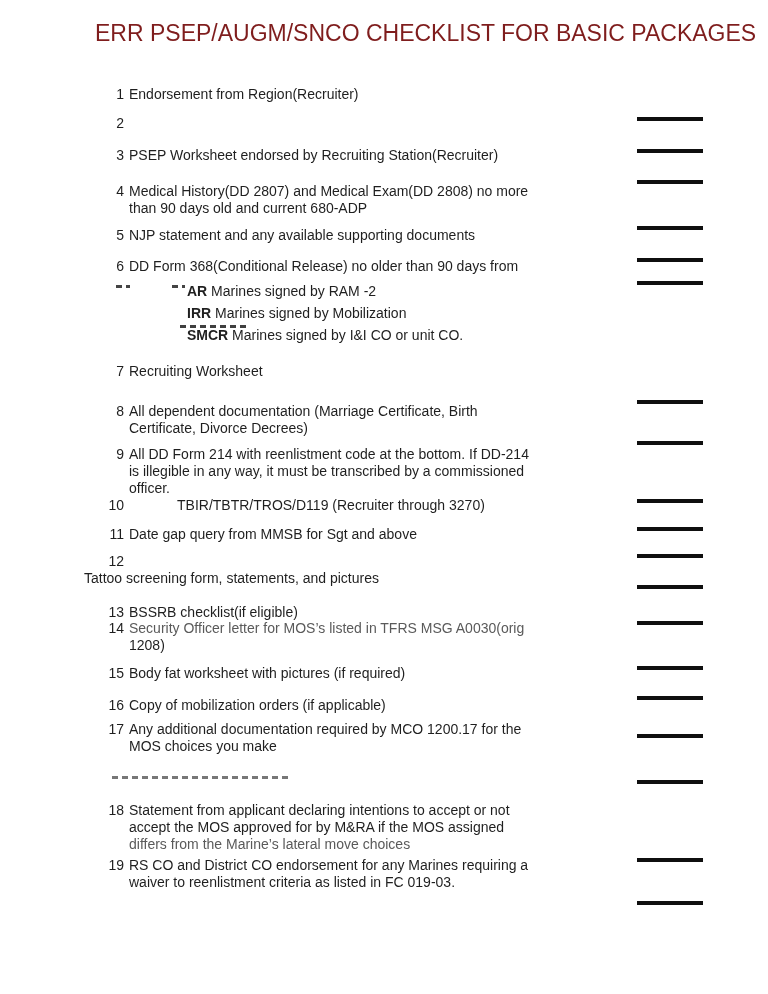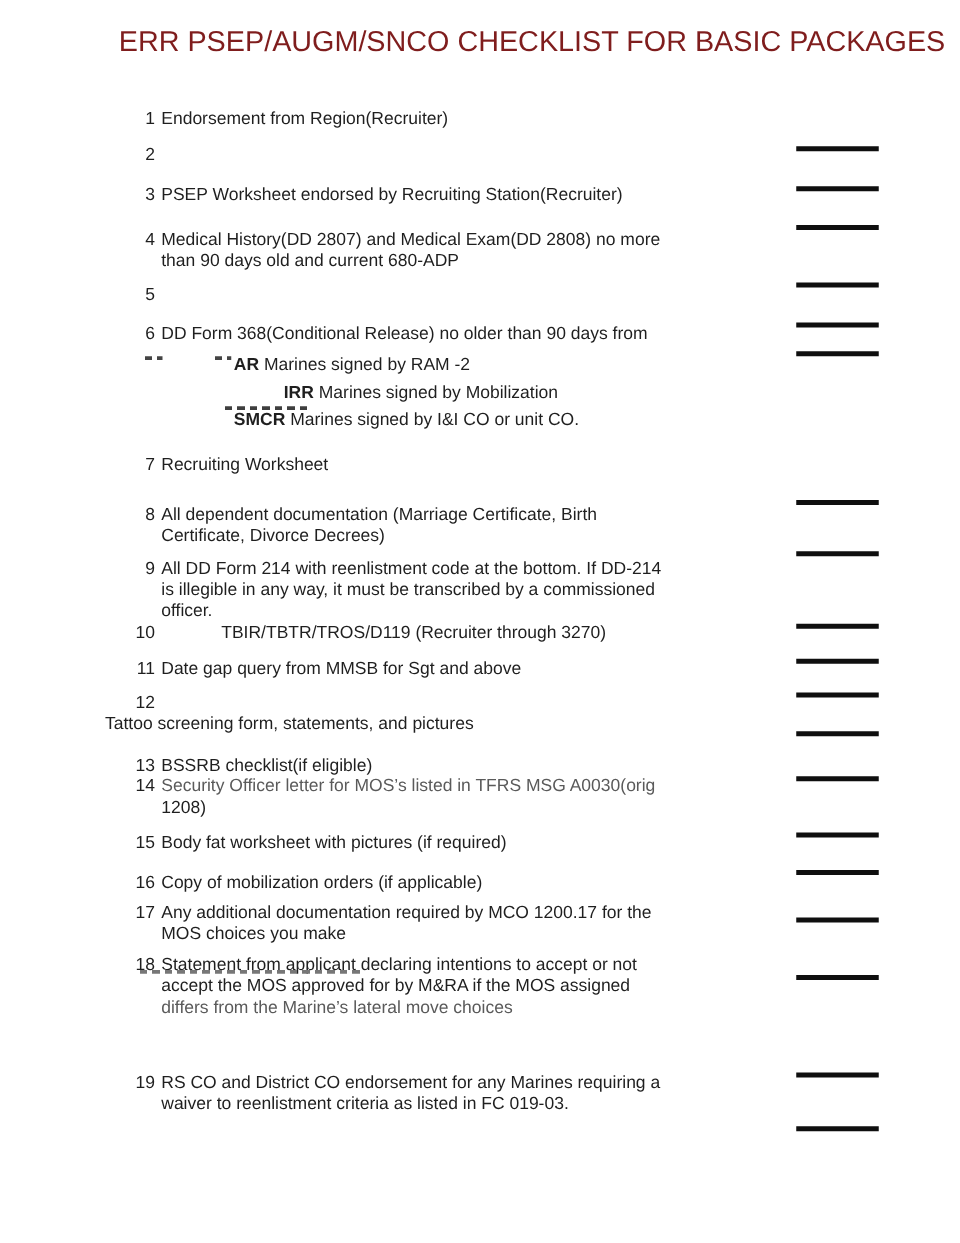--- a/index.html
+++ b/index.html
@@ -76,20 +76,21 @@
       <div class="item" style="top: 147px;">
         <span class="num">3</span>
         <div class="txt"><span>PSEP Worksheet endorsed by Recruiting Station(Recruiter)</span></div>
       </div>
       <div class="item" style="top: 183px;">
         <span class="num">4</span>
         <div class="txt"><span>Medical History(DD 2807) and Medical Exam(DD 2808) no more</span><br><span>than 90 days old and current 680-ADP</span></div>
       </div>
       <div class="item" style="top: 227px;">
         <span class="num">5</span>
+        <div class="txt"><span>NJP statement and any available supporting documents</span></div>
       </div>
       <div class="item" style="top: 258px;">
         <span class="num">6</span>
         <div class="txt"><span>DD Form 368(Conditional Release) no older than 90 days from</span></div>
       </div>
       <div class="item" style="top: 363px;">
         <span class="num">7</span>
         <div class="txt"><span>Recruiting Worksheet</span></div>
       </div>
       <div class="item" style="top: 403px;">
@@ -125,32 +126,32 @@
         <div class="txt"><span>Body fat worksheet with pictures (if required)</span></div>
       </div>
       <div class="item" style="top: 697px;">
         <span class="num">16</span>
         <div class="txt"><span>Copy of mobilization orders (if applicable)</span></div>
       </div>
       <div class="item" style="top: 721px;">
         <span class="num">17</span>
         <div class="txt"><span>Any additional documentation required by MCO 1200.17 for the</span><br><span>MOS choices you make</span></div>
       </div>
-      <div class="item" style="top: 763px;">
+      <div class="item" style="top: 802px;">
         <span class="num">18</span>
         <div class="txt"><span>Statement from applicant declaring intentions to accept or not</span><br><span>accept the MOS approved for by M&amp;RA if the MOS assigned</span><br><span class="muted">differs from the Marine’s lateral move choices</span></div>
       </div>
       <div class="item" style="top: 857px;">
         <span class="num">19</span>
         <div class="txt"><span>RS CO and District CO endorsement for any Marines requiring a</span><br><span>waiver to reenlistment criteria as listed in FC 019-03.</span></div>
       </div>
     </div>
   <div>
       <div class="sub-item" style="top: 283px;"><span class="bold">AR</span><span> Marines signed by RAM -2</span></div>
-      <div class="sub-item" style="top: 305px; margin-left: 40px;"><span class="bold">IRR</span><span> Marines signed by Mobilization</span></div>
+      <div class="sub-item" style="top: 305px;"><span class="bold">IRR</span><span> Marines signed by Mobilization</span></div>
       <div class="sub-item" style="top: 327px;"><span class="bold">SMCR</span><span> Marines signed by I&amp;I CO or unit CO.</span></div>
     </div>
   <div>
       <div class="blank-line" style="top: 117px; background: rgb(15, 15, 15);"></div>
       <div class="blank-line" style="top: 149px; background: rgb(15, 15, 15);"></div>
       <div class="blank-line" style="top: 180px; background: rgb(15, 15, 15);"></div>
       <div class="blank-line" style="top: 226px; background: rgb(15, 15, 15);"></div>
       <div class="blank-line" style="top: 258px; background: rgb(15, 15, 15);"></div>
       <div class="blank-line" style="top: 281px; background: rgb(15, 15, 15);"></div>
       <div class="blank-line" style="top: 400px; background: rgb(15, 15, 15);"></div>

